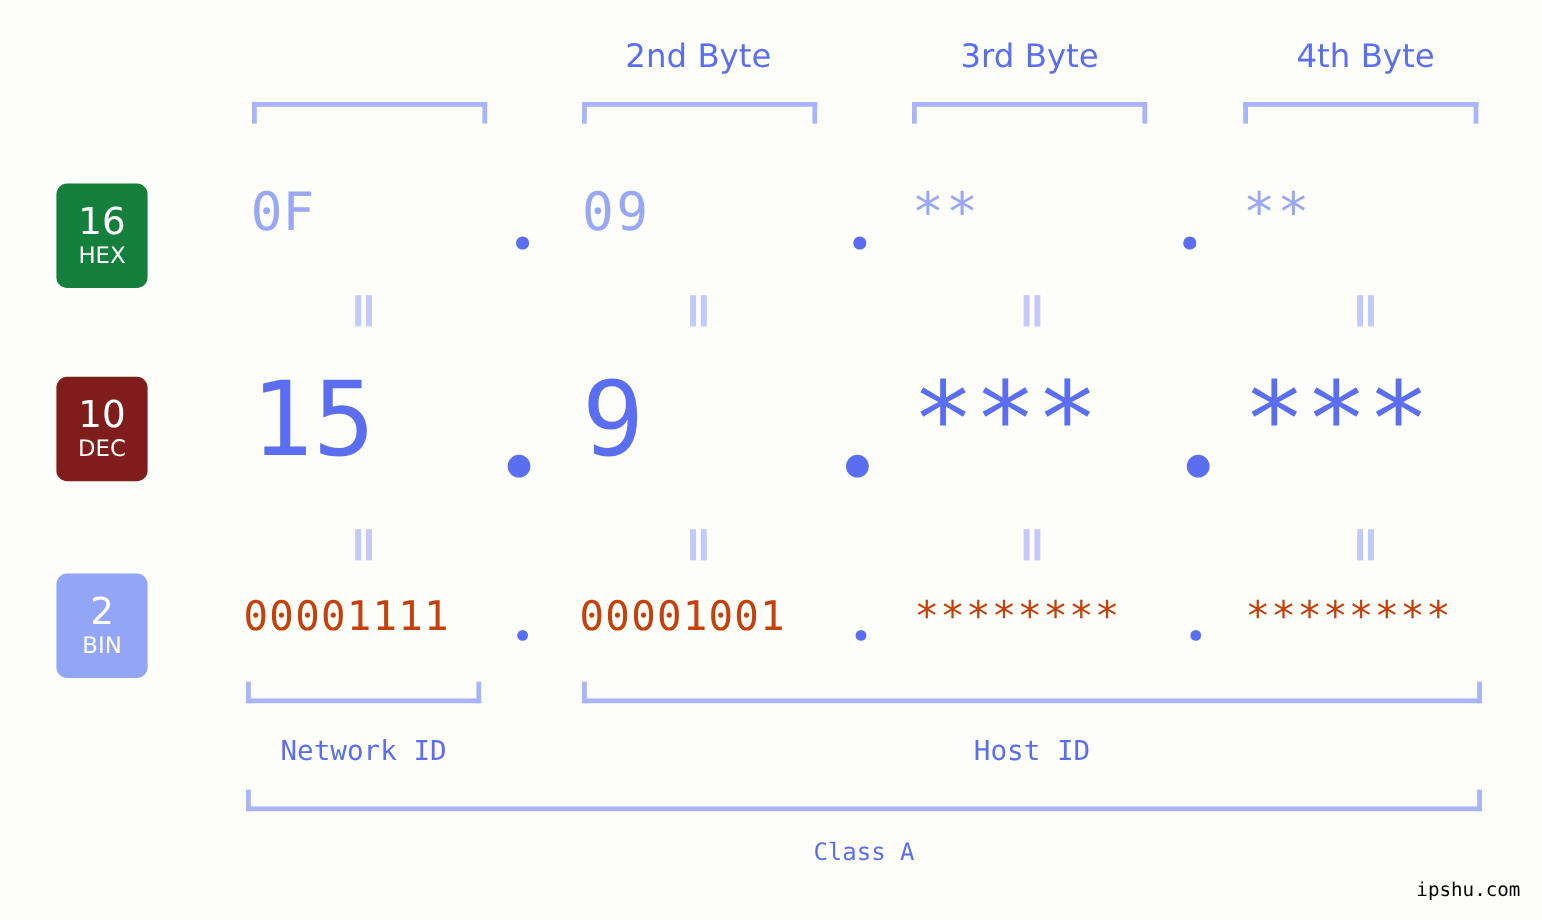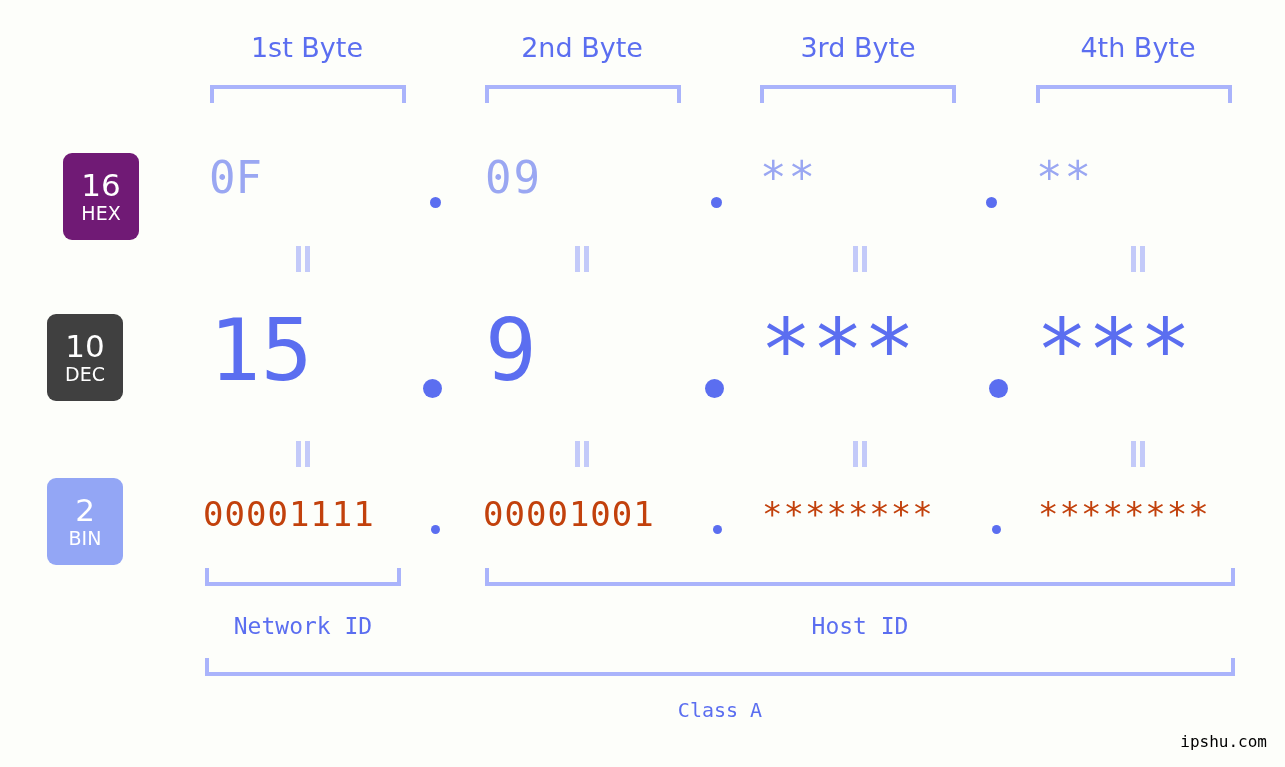--- a/index.html
+++ b/index.html
@@ -72,22 +72,22 @@
   }
   .badge .num {
     font-size: 31px;
     font-weight: 400;
   }
   .badge .abbr {
     font-size: 19px;
     font-weight: 400;
     margin-top: 3px;
   }
-  #badge-hex { top: 153px; height: 87px; background: #701a75; margin-left: 16px; }
-  #badge-dec { top: 314px; height: 87px; background: #404040; }
+  #badge-hex { top: 153px; height: 87px; background: #15803d; }
+  #badge-dec { top: 314px; height: 87px; background: #7f1d1d; }
   #badge-bin { top: 478px; height: 87px; background: #93a6f5; }
 
   
   .cell {
     position: absolute;
     width: 196px;
     text-align: left;
     white-space: nowrap;
   }
 
@@ -163,21 +163,20 @@
     font-size: 16px;
     color: #000000;
     white-space: nowrap;
   }
 </style>
 </head>
 <body>
 
 <div id="stage">
 
-  <div class="byte-label" style="left:209px;">1st Byte</div>
   <div class="byte-label" style="left:484px;">2nd Byte</div>
   <div class="byte-label" style="left:760px;">3rd Byte</div>
   <div class="byte-label" style="left:1040px;">4th Byte</div>
 
   <div class="bracket down" style="left:210px;  top:85px; width:196px;"></div>
   <div class="bracket down" style="left:485px;  top:85px; width:196px;"></div>
   <div class="bracket down" style="left:760px;  top:85px; width:196px;"></div>
   <div class="bracket down" style="left:1036px; top:85px; width:196px;"></div>
 
   <div class="badge" id="badge-hex">

